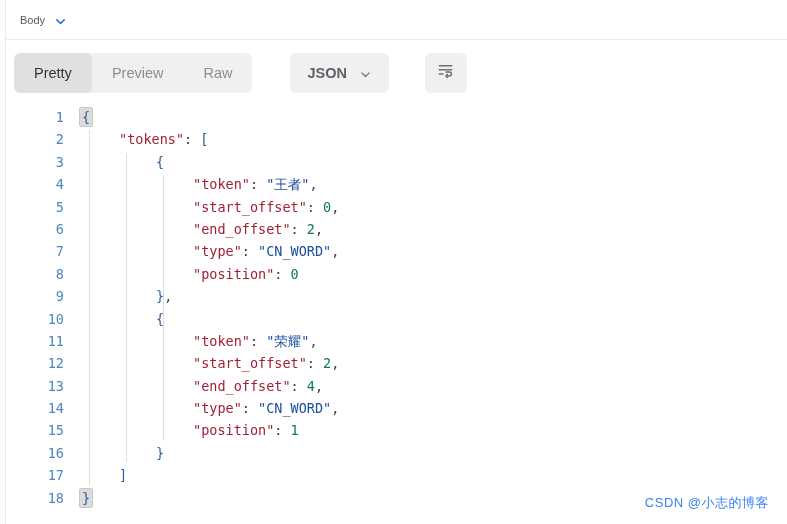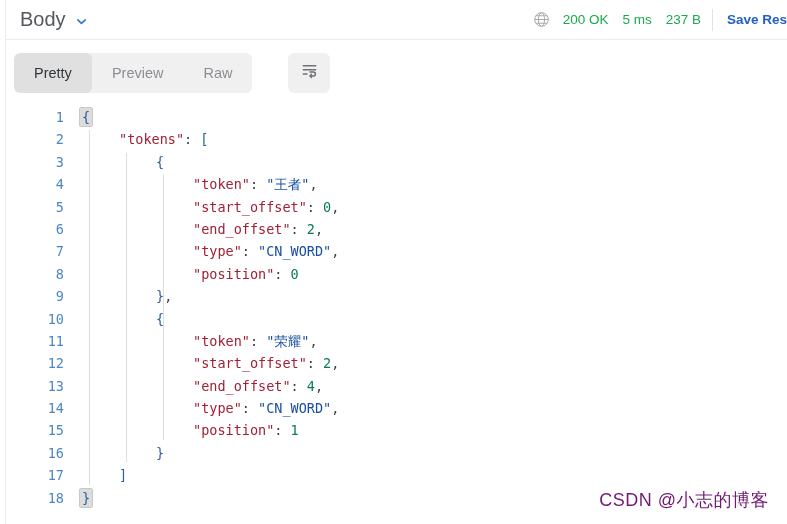--- a/index.html
+++ b/index.html
@@ -48,21 +48,21 @@
   }
 
   .body-selector {
     display: flex;
     align-items: center;
     gap: 9px;
     margin-left: 14px;
     cursor: pointer;
   }
   .body-selector .label {
-    font-size: 20px;
+    font-size: 11px;
     color: #55585c;
     font-weight: 400;
   }
   .chev-blue {
     width: 13px;
     height: 13px;
     display: inline-block;
     position: relative;
     top: 1px;
   }
@@ -235,22 +235,22 @@
     outline: 1px solid #c8c8c8;
     padding: 1px 2px;
     margin: 0 -2px;
     border-radius: 1px;
   }
 
   .watermark {
     position: absolute;
     right: 18px;
     bottom: 12px;
-    font-size: 18px;
-    color: #701a75;
+    font-size: 13px;
+    color: #3b82f6;
     font-family: "Liberation Sans", sans-serif;
     letter-spacing: 0.5px;
     white-space: nowrap;
     pointer-events: none;
   }
 </style>
 </head>
 <body>
 
 <div id="app">
@@ -261,52 +261,44 @@
 
     <div class="body-selector">
       <span class="label">Body</span>
       <span class="chev-blue">
         <svg viewBox="0 0 16 16" width="13" height="13" fill="none" stroke="#2f6fd0" stroke-width="1.9" stroke-linecap="round" stroke-linejoin="round">
           <polyline points="3.5,6 8,10.5 12.5,6"></polyline>
         </svg>
       </span>
     </div>
 
-    <div class="topbar-right">
-      <span class="globe-icon">
-        <svg viewBox="0 0 20 20" width="17" height="17" fill="none" stroke="#6f7378" stroke-width="1.15">
-          <circle cx="10" cy="10" r="8"></circle>
-          <ellipse cx="10" cy="10" rx="3.6" ry="8"></ellipse>
-          <line x1="2" y1="10" x2="18" y2="10"></line>
-          <line x1="3.3" y1="5.6" x2="16.7" y2="5.6"></line>
-          <line x1="3.3" y1="14.4" x2="16.7" y2="14.4"></line>
-        </svg>
-      </span>
-      <span class="meta status">200 OK</span>
-      <span class="meta time">5 ms</span>
-      <span class="meta size">237 B</span>
-      <span class="vdivider"></span>
-      <span class="save-link">Save Res</span>
-    </div>
   </div>
 
   <div class="tabrow">
 
     <div class="tabgroup">
       <div class="tab active">
         <span>Pretty</span>
       </div>
       <div class="tab">
         <span>Preview</span>
       </div>
       <div class="tab">
         <span>Raw</span>
       </div>
     </div>
 
+    <div class="fmt-btn">
+      <span class="label">JSON</span>
+      <span class="chev-gray">
+        <svg viewBox="0 0 16 16" width="13" height="13" fill="none" stroke="#6d7076" stroke-width="1.5" stroke-linecap="round" stroke-linejoin="round">
+          <polyline points="3.5,6 8,10.5 12.5,6"></polyline>
+        </svg>
+      </span>
+    </div>
 
     <div class="wrap-btn">
       <span>
         <svg viewBox="0 0 20 20" width="19" height="19" fill="none" stroke="#6d7076" stroke-width="1.6" stroke-linecap="round">
           <line x1="3.5" y1="5" x2="16.5" y2="5"></line>
           <line x1="3.5" y1="9.3" x2="16.5" y2="9.3"></line>
           <line x1="3.5" y1="13.6" x2="7.4" y2="13.6"></line>
           <path d="M10.5 11.6 h3.6 a2.1 2.1 0 0 1 0 4.2 h-3.2" stroke-width="1.6"></path>
           <polyline points="12.1,13.9 10.5,15.8 12.1,17.4" stroke-width="1.5" stroke-linejoin="round"></polyline>
         </svg>

